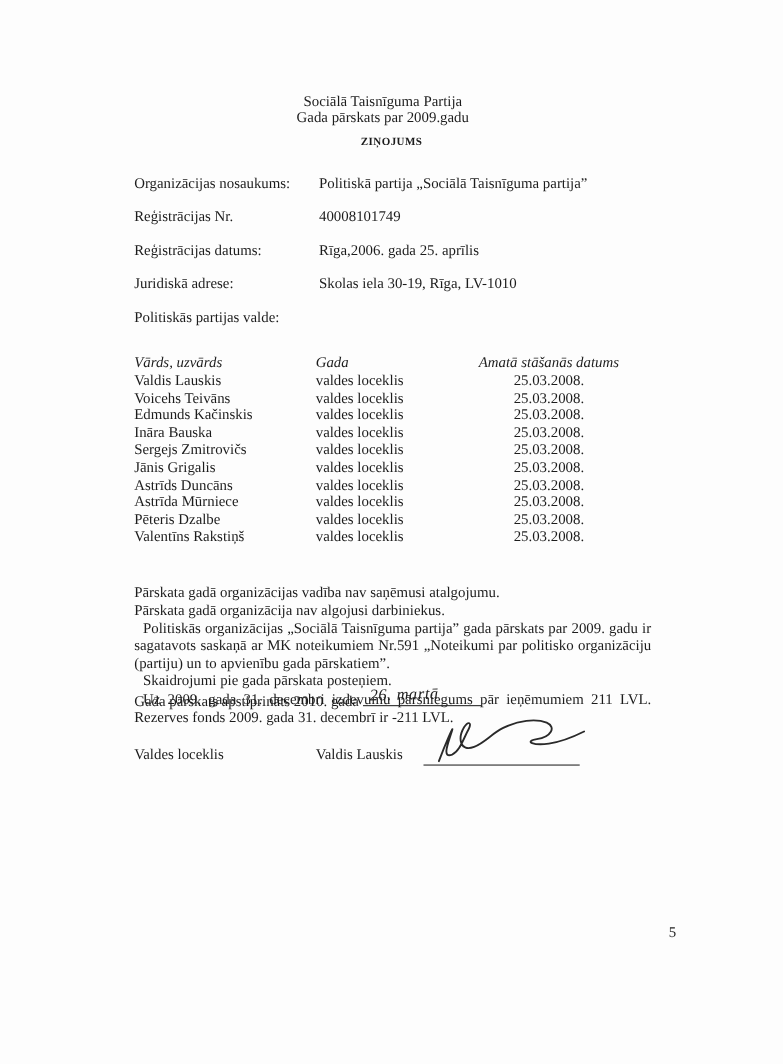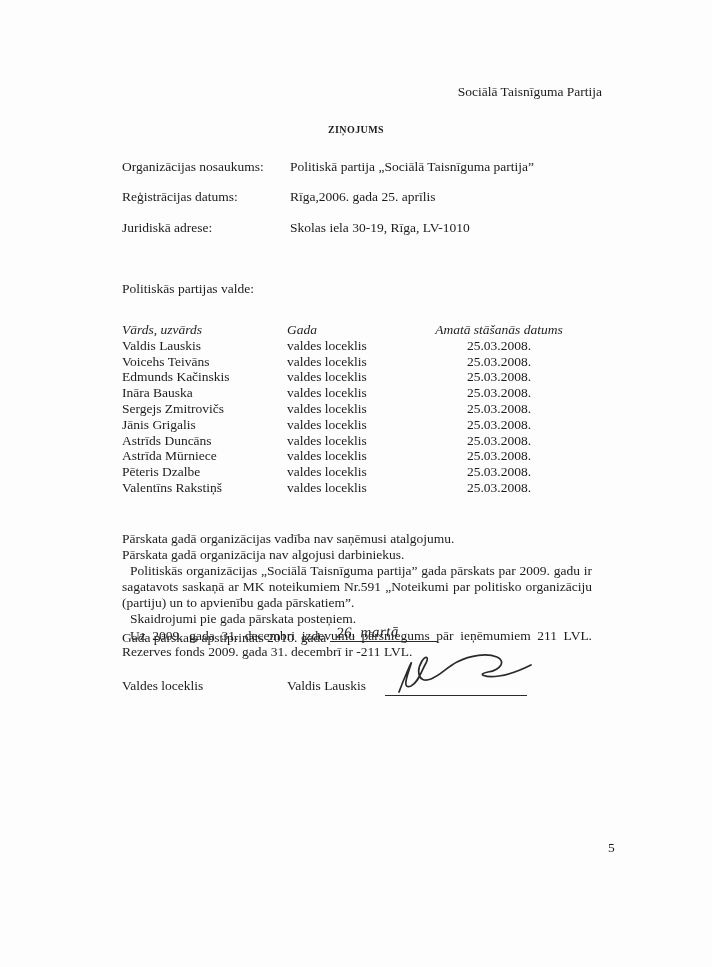--- a/index.html
+++ b/index.html
@@ -12,24 +12,24 @@
     width: 712px;
     height: 967px;
     background: #fdfdfd;
     font-family: "Liberation Serif", serif;
     font-size: 13.5px;
     color: #1c1c1c;
     overflow: hidden;
   }
   .doc-header {
     position: absolute;
-    left: 134px;
+    left: 114px;
     top: 84px;
     width: 468px;
-    text-align: right;
+    text-align: center;
     line-height: 15px;
   }
   .doc-title {
     position: absolute;
     left: 122px;
     top: 124px;
     width: 468px;
     text-align: center;
     font-weight: bold;
     font-size: 10px;
@@ -147,28 +147,33 @@
     top: 840px;
   }
 </style>
 </head>
 <body>
 
 <div class="page">
 
   <div class="doc-header">
     <div>Sociālā Taisnīguma Partija</div>
+    <div>Gada pārskats par 2009.gadu</div>
   </div>
 
   <div class="doc-title">ZIŅOJUMS</div>
 
   <div class="fields">
     <div class="field-row">
       <span>Organizācijas nosaukums:</span>
       <span>Politiskā partija „Sociālā Taisnīguma partija”</span>
+    </div>
+    <div class="field-row">
+      <span>Reģistrācijas Nr.</span>
+      <span>40008101749</span>
     </div>
     <div class="field-row">
       <span>Reģistrācijas datums:</span>
       <span>Rīga,2006. gada 25. aprīlis</span>
     </div>
     <div class="field-row">
       <span>Juridiskā adrese:</span>
       <span>Skolas iela 30-19, Rīga, LV-1010</span>
     </div>
   </div>

